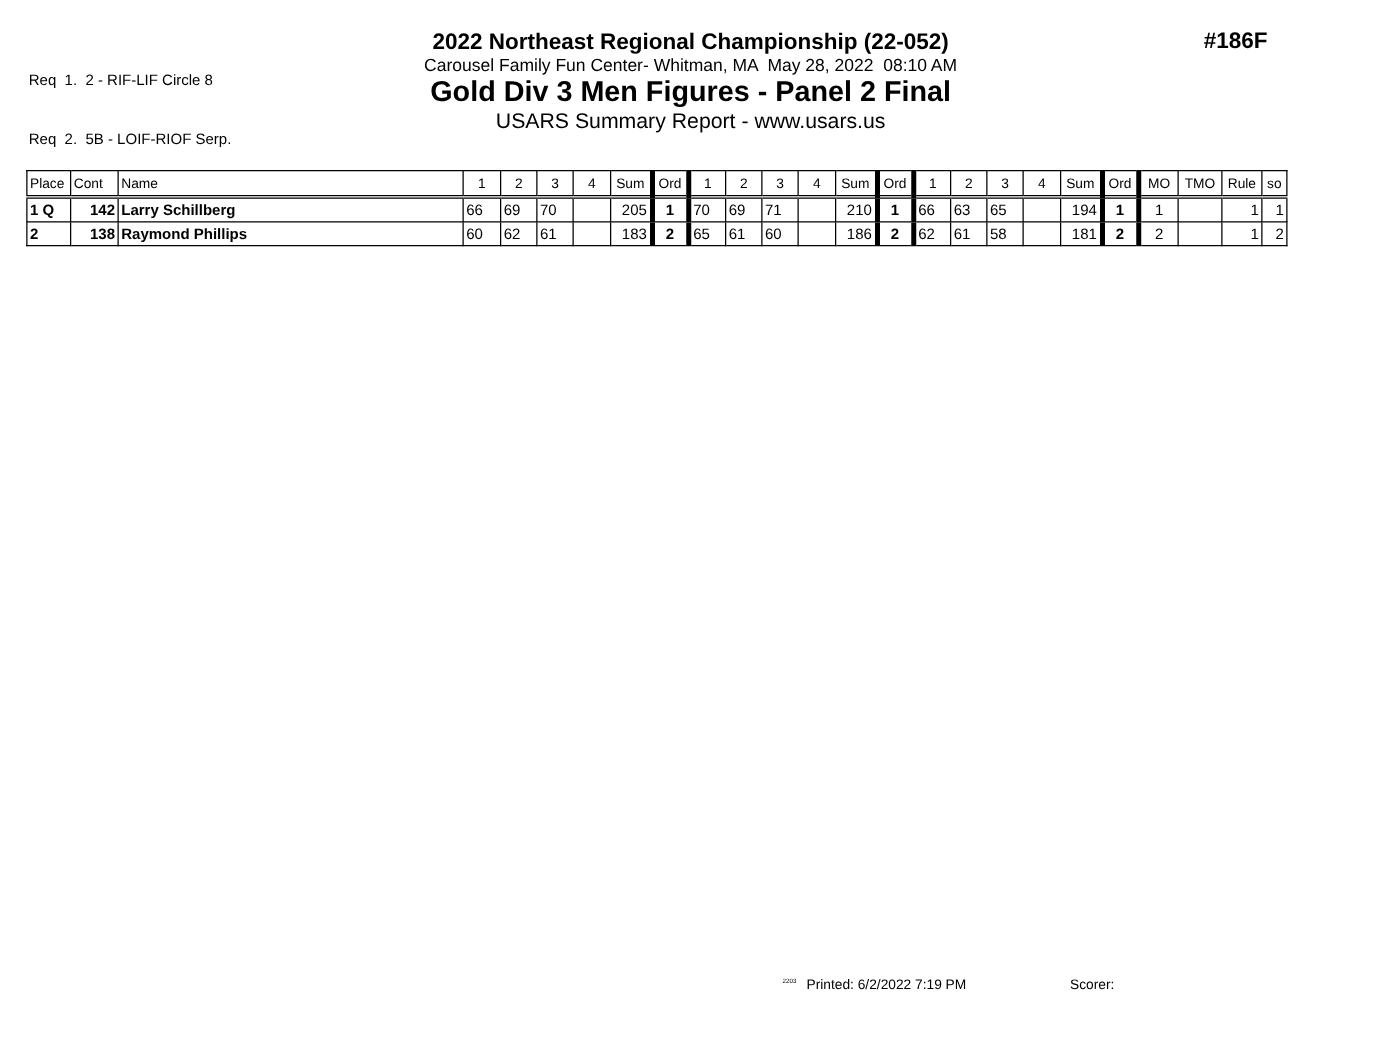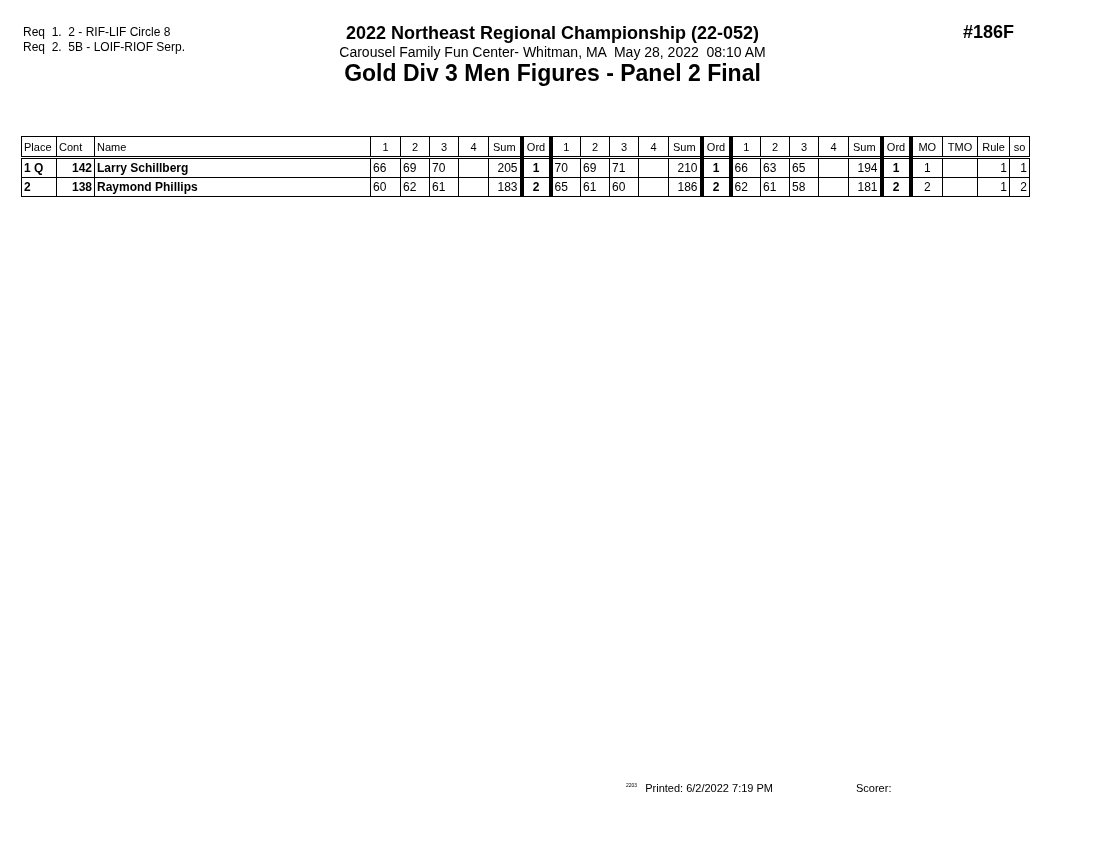--- a/index.html
+++ b/index.html
@@ -1,19 +1,19 @@
 <!DOCTYPE html>
 <html><head>
 <meta charset="utf-8">
 <style>
   html, body { margin: 0; padding: 0; background: #ffffff; }
   body { width: 1100px; height: 850px; position: relative; overflow: hidden;
          font-family: "Liberation Sans", sans-serif; color: #000; }
   .reqs { position: absolute; left: 23px; top: 25px; font-size: 12px; line-height: 15px; }
-  .reqs div { white-space: pre; }
+  .reqs div { white-space: pre; margin-top: 32px; }
   .title-block { position: absolute; left: 290px; top: 22px; width: 525px; text-align: center; }
   .t1 { font-size: 18px; font-weight: bold; line-height: 22px; }
   .t2 { font-size: 14px; line-height: 16px; white-space: pre; }
   .t3 { font-size: 23px; font-weight: bold; line-height: 26px; }
   .t4 { font-size: 17px; line-height: 22px; }
   .event-no { position: absolute; left: 963px; top: 22px; font-size: 18px; font-weight: bold; }
 
   table.res { position: absolute; left: 21px; top: 136px; border-collapse: collapse;
               font-size: 11px; }
   table.res td { border: 1px solid #000; padding: 0 2px; height: 18px; white-space: nowrap; }
@@ -38,20 +38,21 @@
 
 <div class="reqs">
   <div>Req  1.  2 - RIF-LIF Circle 8</div>
   <div>Req  2.  5B - LOIF-RIOF Serp.</div>
 </div>
 
 <div class="title-block">
   <div class="t1">2022 Northeast Regional Championship (22-052)</div>
   <div class="t2">Carousel Family Fun Center- Whitman, MA  May 28, 2022  08:10 AM</div>
   <div class="t3">Gold Div 3 Men Figures - Panel 2 Final</div>
+  <div class="t4">USARS Summary Report - www.usars.us</div>
 </div>
 <div class="event-no">#186F</div>
 
 <table class="res">
   <colgroup>
     <col style="width:35px">
       <col style="width:38px">
       <col style="width:276px">
     <col style="width:30px">
       <col style="width:29px">

